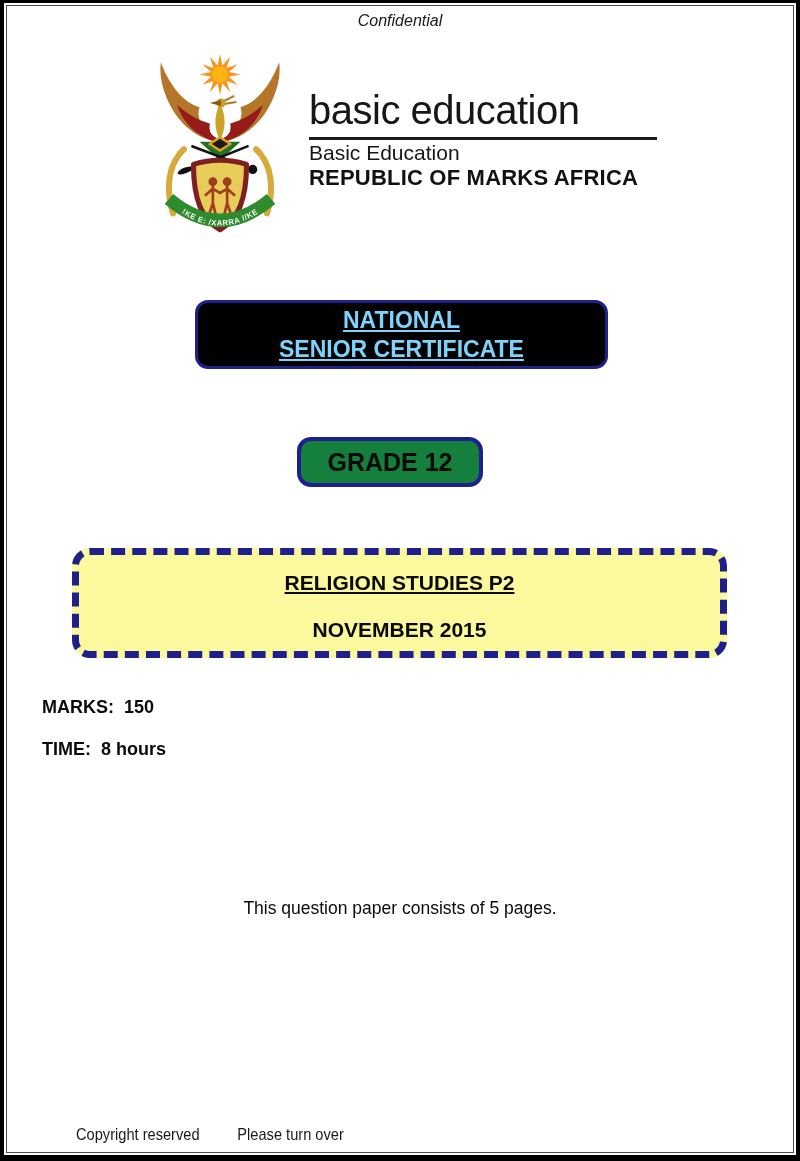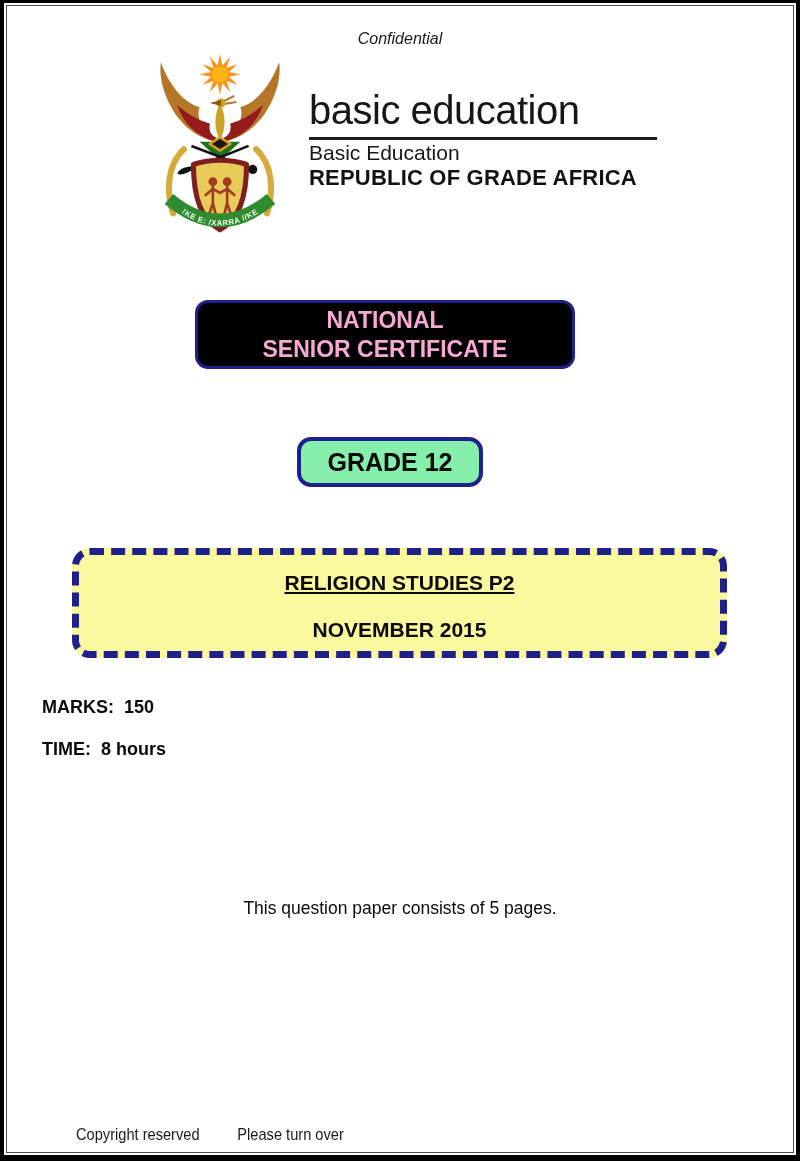--- a/index.html
+++ b/index.html
@@ -4,39 +4,39 @@
 <style>
   html,body{margin:0;padding:0;background:#ffffff;}
   .page{
     position:relative;width:800px;height:1161px;background:#ffffff;
     font-family:"Liberation Sans",sans-serif;color:#111;overflow:hidden;
   }
   .border-outer{position:absolute;inset:0;border-top:3px solid #000;border-left:4px solid #000;
     border-right:4px solid #000;border-bottom:6px solid #000;pointer-events:none;z-index:5;}
   .border-inner{position:absolute;inset:5px 6px 8px 6px;border:1px solid #4d4d4d;pointer-events:none;z-index:5;}
 
-  .confidential{position:absolute;top:30px;left:0;right:0;text-align:center;
+  .confidential{position:absolute;top:12px;left:0;right:0;text-align:center;
     font-style:italic;font-size:16px;color:#1a1a1a;}
 
   .crest{position:absolute;left:138px;top:52px;width:164px;height:194px;}
 
   .logo-text{position:absolute;left:309px;top:86px;}
   .brand{font-size:40px;line-height:48px;letter-spacing:-0.5px;color:#161616;}
   .brand-rule{width:348px;height:3px;background:#1c1c1c;margin-top:3px;}
   .dept{font-size:21px;line-height:25px;margin-top:3px;color:#161616;}
   .dept.second{margin-top:0;}
   .country{font-size:22px;line-height:26px;font-weight:bold;letter-spacing:0.2px;color:#111;}
 
-  .nsc{position:absolute;left:195px;top:300px;width:380px;height:69px;box-sizing:border-box;
+  .nsc{position:absolute;left:195px;top:300px;width:413px;height:69px;box-sizing:border-box;
     background:#000;border:3px solid #20208c;border-radius:13px;
     display:flex;flex-direction:column;justify-content:center;text-align:center;
-    color:#f9a8d4;font-weight:bold;font-size:23px;line-height:29px;}
+    color:#7dd3fc;font-weight:bold;font-size:23px;line-height:29px;text-decoration:underline;}
 
   .grade{position:absolute;left:297px;top:437px;width:186px;height:50px;box-sizing:border-box;
-    background:#86efac;border:4px solid #20208c;border-radius:14px;
+    background:#15803d;border:4px solid #20208c;border-radius:14px;
     display:flex;align-items:center;justify-content:center;
     font-size:25px;font-weight:bold;color:#0a0a0a;}
 
   .subject{position:absolute;left:72px;top:548px;width:655px;height:110px;box-sizing:border-box;
     background:#fbf99e;border:7px dashed #20208c;border-radius:18px;
     text-align:center;font-weight:bold;color:#0a0a0a;font-size:21px;}
   .subject-title{margin-top:16px;text-decoration:underline;}
   .subject-session{margin-top:23px;}
 
   .info-line{position:absolute;left:42px;font-size:18px;font-weight:bold;color:#0a0a0a;}
@@ -114,21 +114,21 @@
       <text font-size="7.5" font-weight="bold" fill="#ffffff" letter-spacing="0.6">
         <textPath href="#mottoPath" startOffset="50%" text-anchor="middle">!KE E: /XARRA //KE</textPath>
       </text>
     </g>
   </svg>
 
   <div class="logo-text">
     <div class="brand">basic education</div>
     <div class="brand-rule"></div>
     <div class="dept second">Basic Education</div>
-    <div class="country">REPUBLIC OF GRADE AFRICA</div>
+    <div class="country">REPUBLIC OF MARKS AFRICA</div>
   </div>
 
   <div class="nsc">
     <div>NATIONAL</div>
     <div>SENIOR CERTIFICATE</div>
   </div>
 
   <div class="grade">GRADE 12</div>
 
   <div class="subject">

